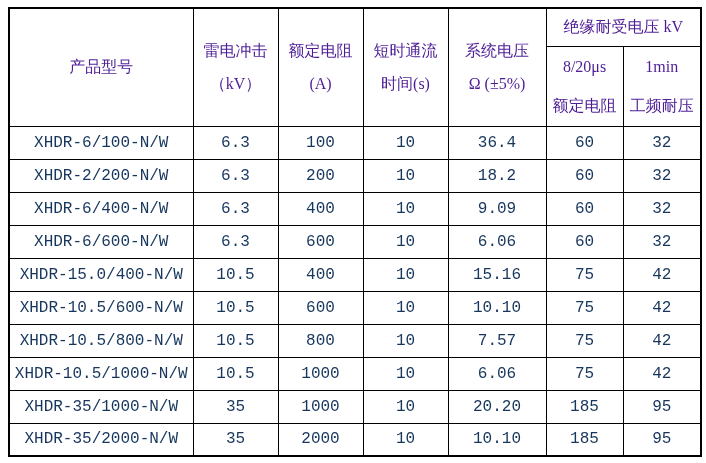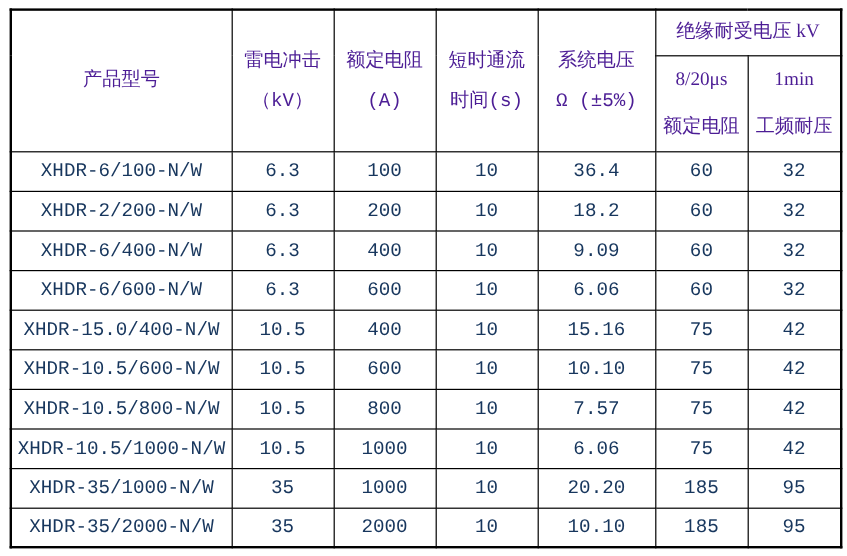--- a/index.html
+++ b/index.html
@@ -7,21 +7,21 @@
   body { font-family:"Liberation Serif","DejaVu Serif",serif; }
   .canvas { width:706px; height:463px; background:#fff; padding:7px 7px 0 8px; }
   table.spec { border-collapse:collapse; table-layout:fixed; width:692px; border:2px solid #000; background:#fff; }
   table.spec th, table.spec td { border:1px solid #000; text-align:center; vertical-align:middle; background:#fff; overflow:hidden; }
   thead th { font-weight:normal; color:#4c1d95; font-size:16px; }
   tr.group-row { height:38px; }
   tr.sub-row { height:80px; }
   tbody tr { height:33px; }
   tbody td { color:#17365d; font-size:16px; font-family:"Liberation Mono","DejaVu Sans Mono",monospace; letter-spacing:0px; white-space:nowrap; }
   .th-line { display:block; line-height:20px; }
-  .th-gap { margin-top:13px;font-family:Liberation Mono, monospace; }
+  .th-gap { margin-top:13px; }
   .sub-gap { margin-top:19px; }
   .grp-title { line-height:34px; }
 </style>
 </head>
 <body>
 
 <div class="canvas">
   <table class="spec">
     <colgroup>
       <col style="width:184px">

